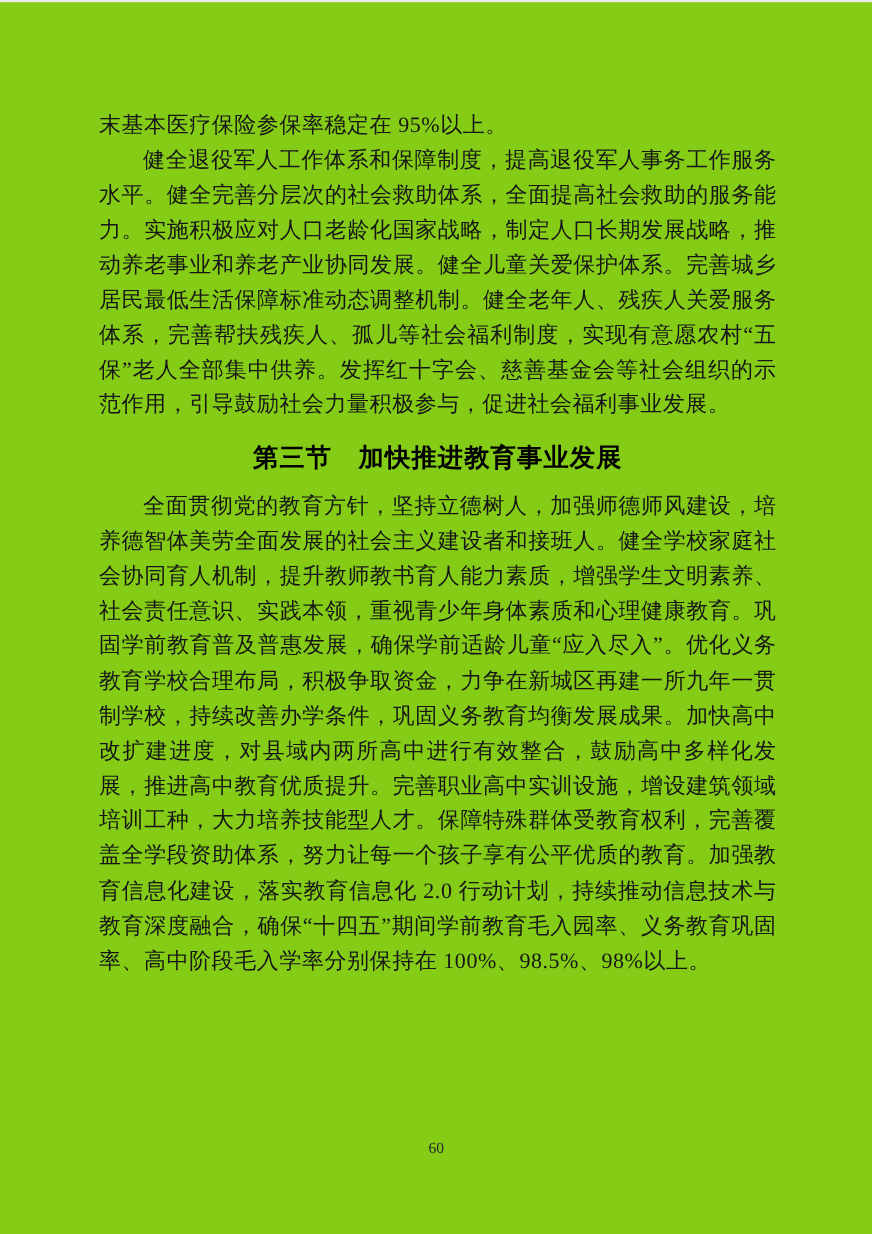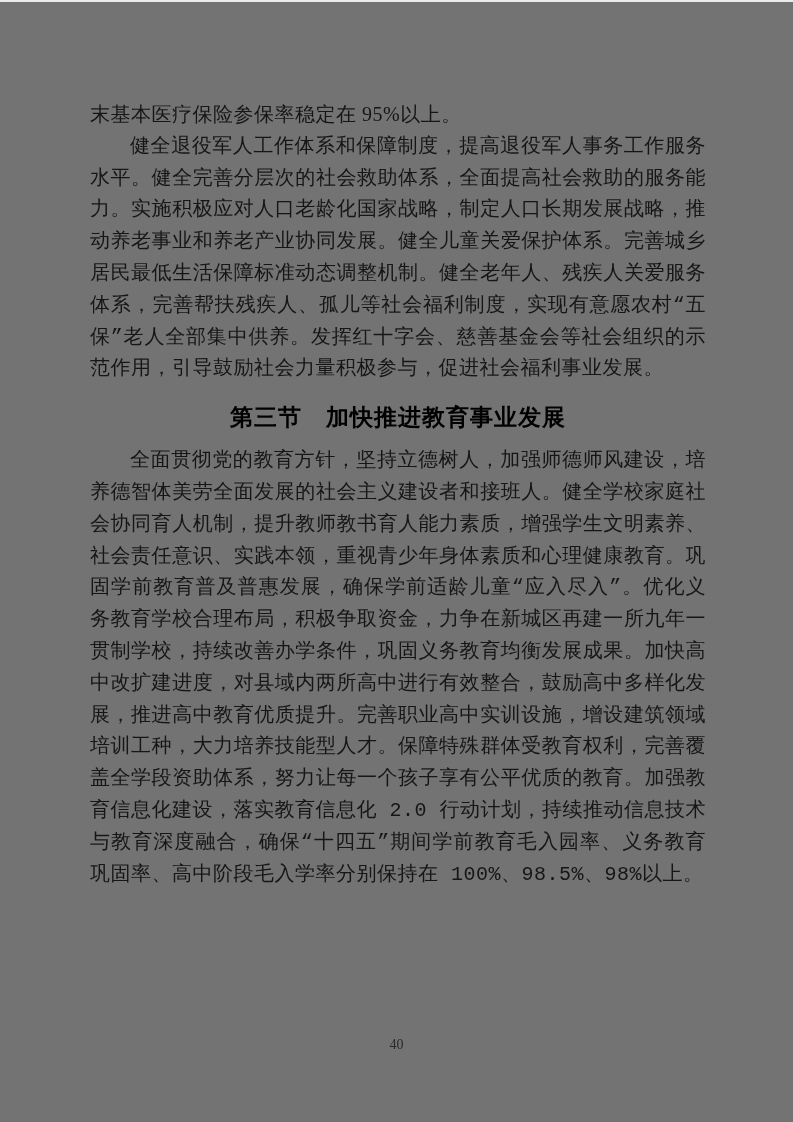--- a/index.html
+++ b/index.html
@@ -5,41 +5,40 @@
   html, body {
     margin: 0;
     padding: 0;
     background: #ffffff;
   }
   .page {
     position: relative;
     width: 793px;
     height: 1122px;
     box-sizing: border-box;
-    background: #737373;
+    background: #84cc16;
     border-top: 2px solid #ebebeb;
     padding: 97px 87px 0 90px;
     overflow: hidden;
   }
   .para {
     margin: 0;
     font-family: "Liberation Serif", "DejaVu Serif", serif;
     font-size: 20px;
     line-height: 31.8px;
     color: #161616;
     text-align: justify;
     letter-spacing: 0.5px;
   }
   .para.indent {
     text-indent: 2em;
-    font-family: Liberation Mono, monospace;
   }
   .section-heading {
     margin: 16px 0 12px 0;
-    font-family: Liberation Sans, sans-serif;
+    font-family: Liberation Serif, serif;
     font-size: 23px;
     font-weight: 700;
     line-height: 32px;
     color: #000000;
     text-align: center;
     letter-spacing: 1px;
   }
   .page-footer {
     position: absolute;
     top: 1035px;
@@ -58,15 +57,15 @@
 
   <p class="para">末基本医疗保险参保率稳定在 95%以上。</p>
 
   <p class="para indent">健全退役军人工作体系和保障制度，提高退役军人事务工作服务水平。健全完善分层次的社会救助体系，全面提高社会救助的服务能力。实施积极应对人口老龄化国家战略，制定人口长期发展战略，推动养老事业和养老产业协同发展。健全儿童关爱保护体系。完善城乡居民最低生活保障标准动态调整机制。健全老年人、残疾人关爱服务体系，完善帮扶残疾人、孤儿等社会福利制度，实现有意愿农村“五保”老人全部集中供养。发挥红十字会、慈善基金会等社会组织的示范作用，引导鼓励社会力量积极参与，促进社会福利事业发展。</p>
 
   <h2 class="section-heading">第三节　加快推进教育事业发展</h2>
 
   <p class="para indent">全面贯彻党的教育方针，坚持立德树人，加强师德师风建设，培养德智体美劳全面发展的社会主义建设者和接班人。健全学校家庭社会协同育人机制，提升教师教书育人能力素质，增强学生文明素养、社会责任意识、实践本领，重视青少年身体素质和心理健康教育。巩固学前教育普及普惠发展，确保学前适龄儿童“应入尽入”。优化义务教育学校合理布局，积极争取资金，力争在新城区再建一所九年一贯制学校，持续改善办学条件，巩固义务教育均衡发展成果。加快高中改扩建进度，对县域内两所高中进行有效整合，鼓励高中多样化发展，推进高中教育优质提升。完善职业高中实训设施，增设建筑领域培训工种，大力培养技能型人才。保障特殊群体受教育权利，完善覆盖全学段资助体系，努力让每一个孩子享有公平优质的教育。加强教育信息化建设，落实教育信息化 2.0 行动计划，持续推动信息技术与教育深度融合，确保“十四五”期间学前教育毛入园率、义务教育巩固率、高中阶段毛入学率分别保持在 100%、98.5%、98%以上。</p>
 
 
-  <div class="page-footer">40</div>
+  <div class="page-footer">60</div>
 
 </div>
 
 </body></html>

